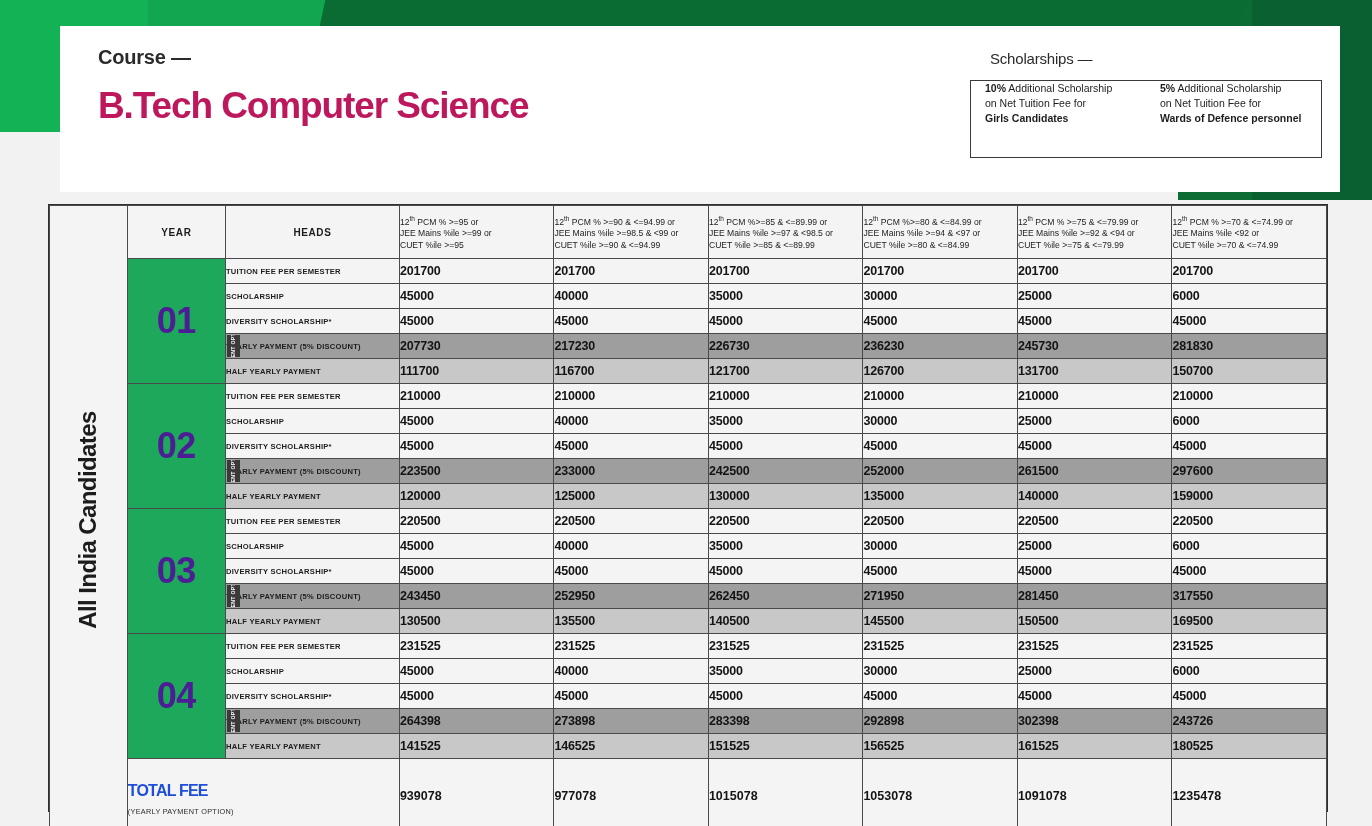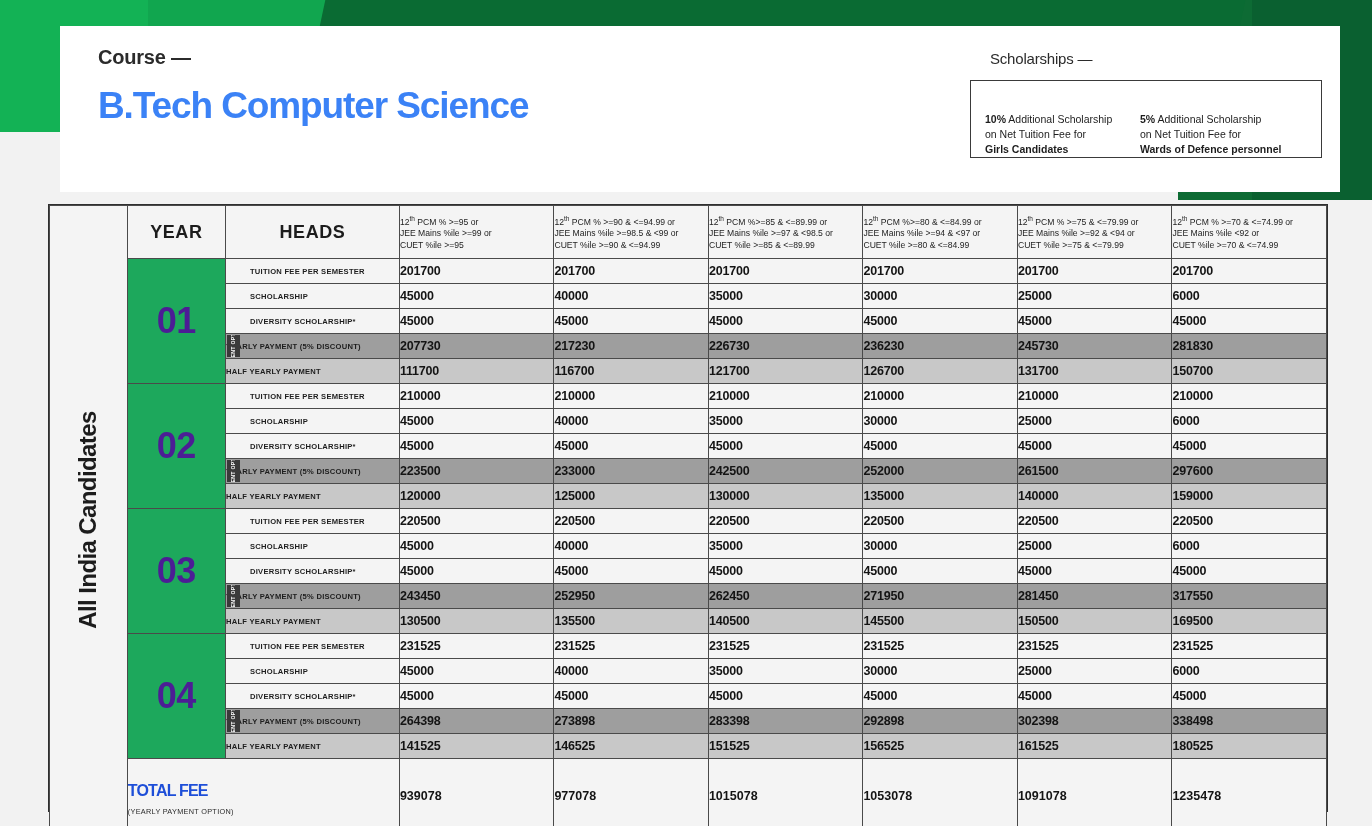--- a/index.html
+++ b/index.html
@@ -71,42 +71,43 @@
     font-weight: bold;
     color: #2b2b2b;
     letter-spacing: -0.2px;
   }
   .course-title {
     position: absolute;
     left: 38px; top: 58px;
     font-size: 37px;
     font-weight: bold;
     line-height: 43px;
-    color: #3b82f6;
+    color: #be185d;
     letter-spacing: -1.1px;
   }
 
   .sch-kicker {
     position: absolute;
     left: 910px; top: 24px;
     font-size: 15px;
     font-weight: normal;
     color: #2b2b2b;
     letter-spacing: -0.2px;
     margin-left: 20px;
   }
   .sch-box {
     position: absolute;
     left: 910px; top: 54px;
     width: 352px; height: 78px;
     border: 1.5px solid #3a3a3a;
     box-sizing: border-box;
     display: flex;
-    align-items: flex-end;
+    align-items: flex-start;
     padding-left: 14px;
+    gap: 20px;
   }
   .sch-item {
     font-size: 10.5px;
     line-height: 15px;
     color: #1d1d1d;
     width: 155px;
   }
   .sch-item b { font-weight: bold; }
 
   
@@ -147,21 +148,21 @@
     left: 50%; top: 50%;
     transform: translate(-50%, -50%) rotate(-90deg);
     white-space: nowrap;
     font-size: 24px;
     font-weight: bold;
     letter-spacing: -0.6px;
     color: #1c1c1c;
   }
 
   .hdr-year, .hdr-heads {
-    font-size: 18px;
+    font-size: 10px;
     font-weight: bold;
     letter-spacing: 0.6px;
     color: #1c1c1c;
     height: 52px;
   }
   .hdr-year { text-align: center; }
   .hdr-heads { padding-left: 22px; }
 
   .hdr-crit {
     font-size: 8.6px;
@@ -190,21 +191,21 @@
   
   .head-cell {
     font-size: 7.6px;
     letter-spacing: 0.25px;
     font-weight: bold;
     color: #1d1d1d;
     padding-left: 22px;
     height: 24px;
     position: relative;
   }
-  .head-cell.plain { background: #f4f4f4 !important; padding-left: 24px; }
+  .head-cell.plain { background: #f4f4f4 !important; }
   .head-cell.shade-dark { background: #9e9e9e !important; }
   .head-cell.shade-light { background: #c8c8c8 !important; }
 
   
   .payopt {
     position: absolute;
     left: 1px; top: 1px;
     width: 13px;
     bottom: 1px;
     background: #3a3a3a;
@@ -495,21 +496,21 @@
         </tr>
         <tr>
           <td class="head-cell shade-dark"><div class="payopt">
               <span>PAYMENT OPTIONS</span>
             </div>YEARLY PAYMENT (5% DISCOUNT)</td>
           <td class="val-cell shade-dark">264398</td>
           <td class="val-cell shade-dark">273898</td>
           <td class="val-cell shade-dark">283398</td>
           <td class="val-cell shade-dark">292898</td>
           <td class="val-cell shade-dark">302398</td>
-          <td class="val-cell shade-dark">338498</td>
+          <td class="val-cell shade-dark">243726</td>
         </tr>
         <tr>
           <td class="head-cell shade-light">HALF YEARLY PAYMENT</td>
           <td class="val-cell shade-light">141525</td>
           <td class="val-cell shade-light">146525</td>
           <td class="val-cell shade-light">151525</td>
           <td class="val-cell shade-light">156525</td>
           <td class="val-cell shade-light">161525</td>
           <td class="val-cell shade-light">180525</td>
         </tr>

